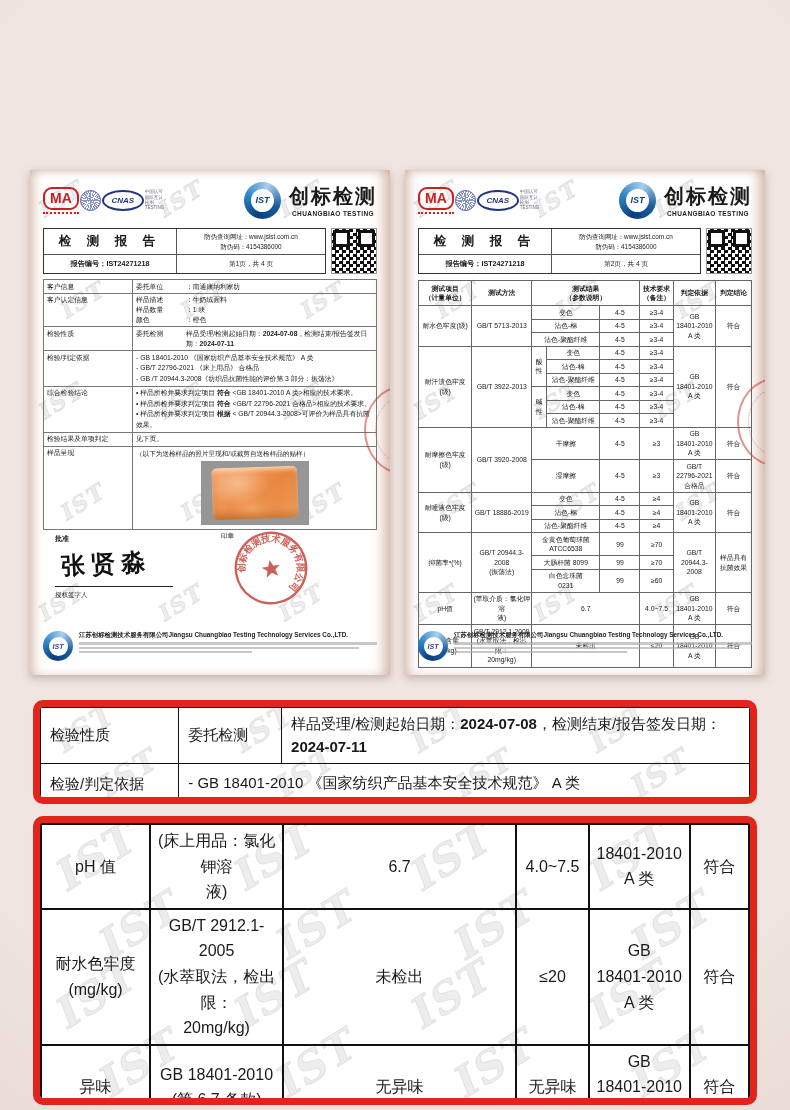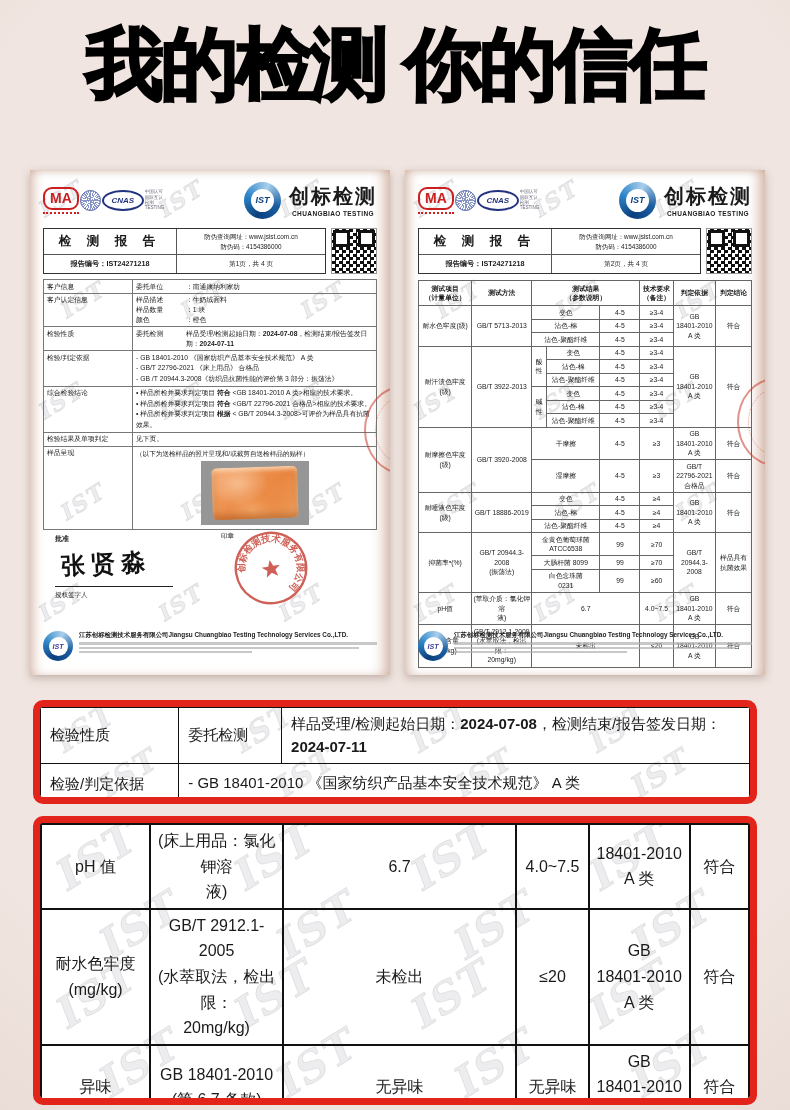--- a/index.html
+++ b/index.html
@@ -109,21 +109,20 @@
       radial-gradient(50% 60% at 72% 58%,#ea8c47 0%,rgba(0,0,0,0) 70%),
       radial-gradient(42% 50% at 48% 82%,#f4a668 0%,rgba(0,0,0,0) 70%),
       linear-gradient(135deg,#f4a468,#e8853f 60%,#f0a668);
     box-shadow:inset 0 -5px 7px rgba(150,75,20,.45),inset 0 3px 4px rgba(255,232,205,.8);}
 </style>
 </head>
 <body>
 
 <div class="page">
 
-  <div class="title">我的检测 你的信任</div>
 
   <div class="doc left">
     <div class="wm-layer">
         <span class="wm" style="left:2%;top:3%;font-size:22px">IST</span>
         <span class="wm" style="left:35.33333333333333%;top:3%;font-size:22px">IST</span>
         <span class="wm" style="left:68.66666666666666%;top:3%;font-size:22px">IST</span>
         <span class="wm" style="left:8%;top:23%;font-size:22px">IST</span>
         <span class="wm" style="left:41.33333333333333%;top:23%;font-size:22px">IST</span>
         <span class="wm" style="left:74.66666666666666%;top:23%;font-size:22px">IST</span>
         <span class="wm" style="left:2%;top:43%;font-size:22px">IST</span>

